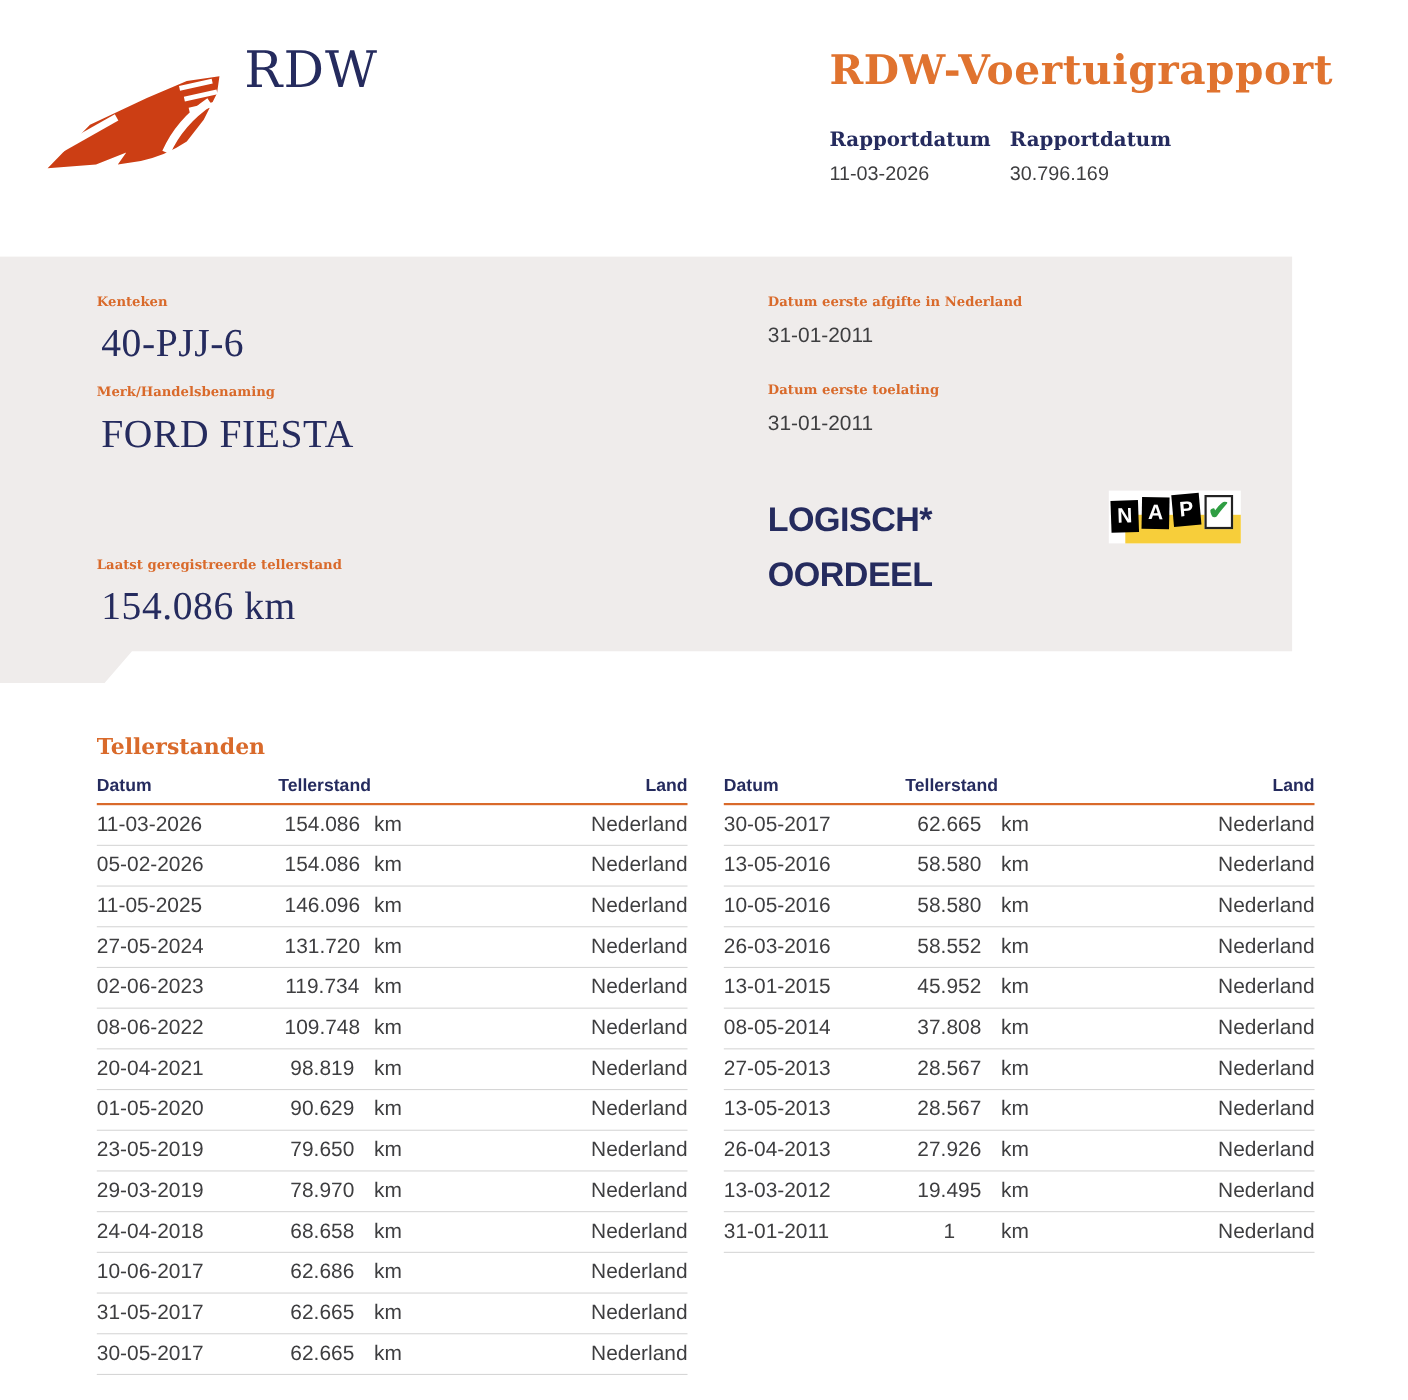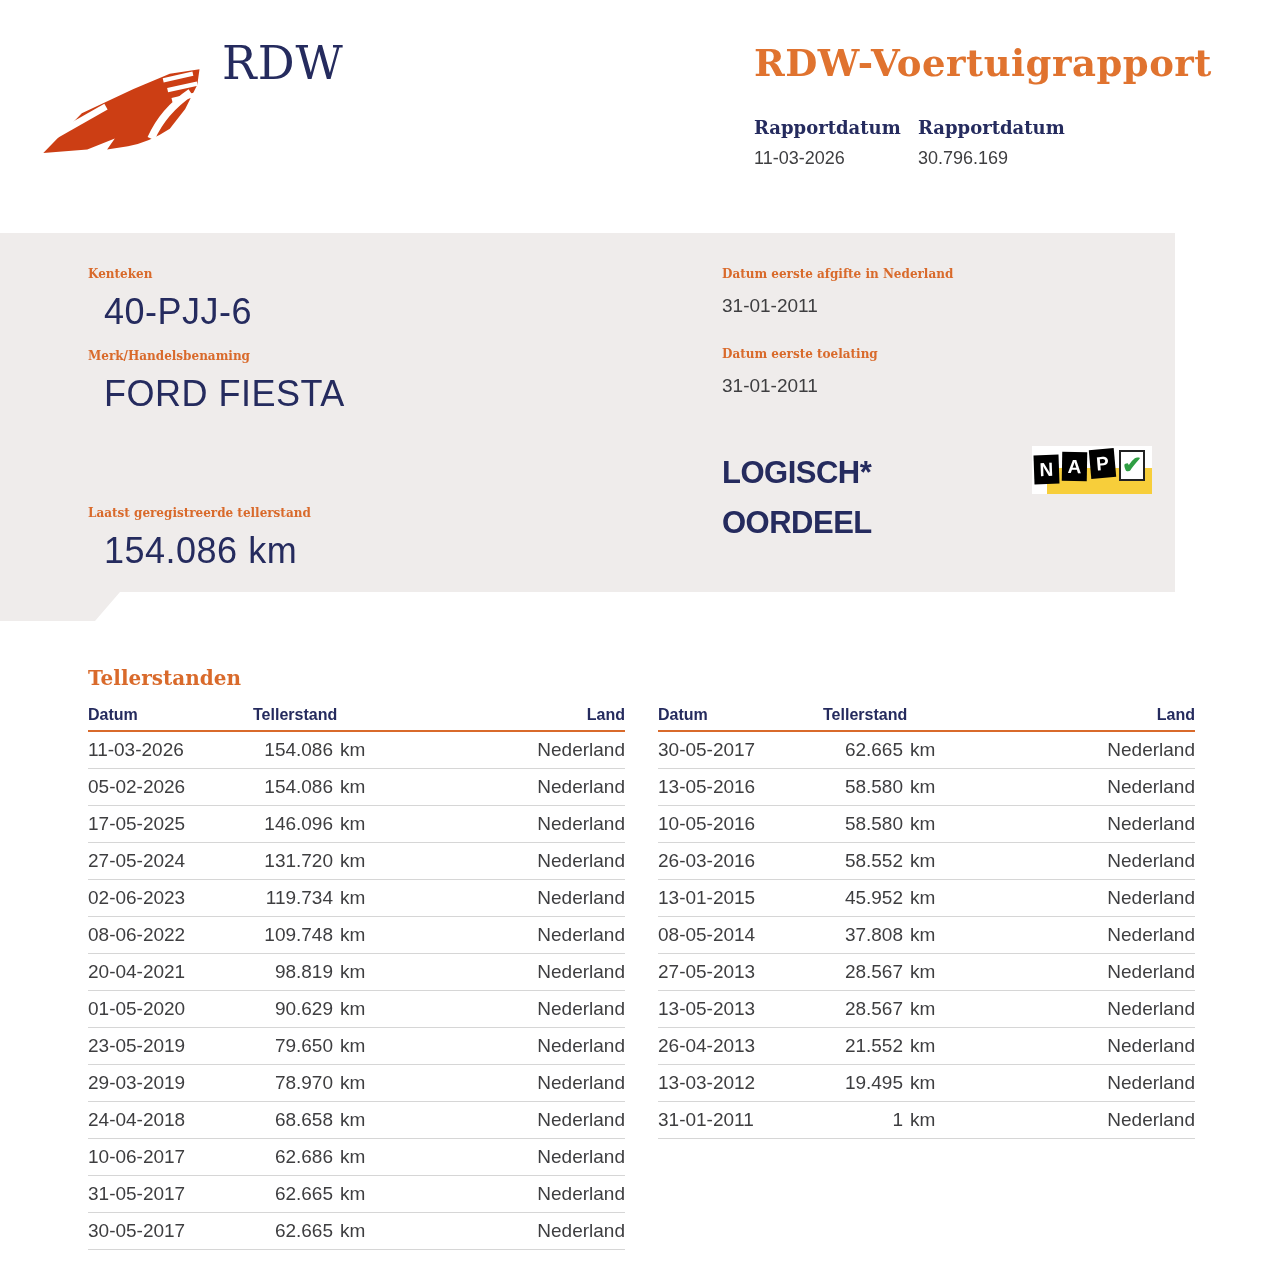--- a/index.html
+++ b/index.html
@@ -41,29 +41,29 @@
   }
   .meta-value{font-size:18px;color:var(--text);margin-top:10px;}
 
   
   .summary-box{
     position:absolute;left:0;top:233px;width:1175px;height:388px;
     background:var(--box-gray);
     clip-path:polygon(0 0,100% 0,100% 359px,120px 359px,95px 100%,0 100%);
   }
   .sum-left{position:absolute;left:88px;top:29px;width:600px;}
-  .sum-right{position:absolute;left:722px;top:29px;width:430px;}
+  .sum-right{position:absolute;left:698px;top:29px;width:430px;}
   .field-label{
     font-family:"DejaVu Serif","Liberation Serif",serif;font-weight:bold;
     font-size:12px;color:var(--orange);line-height:24px;
   }
   .big-value{
-    font-family:Liberation Sans, sans-serif;
+    font-family:Liberation Serif, serif;
     font-size:36px;color:var(--navy);line-height:44px;
-    margin:4px 0 10px 16px;letter-spacing:0.5px;
+    margin:4px 0 10px 4px;letter-spacing:0.5px;
   }
   .sum-left .gap-label{margin-top:85px;}
   .sum-value{font-size:19px;color:var(--text);line-height:24px;margin:8px 0 24px 0;}
   .oordeel-row{display:flex;justify-content:space-between;align-items:flex-start;margin-top:50px;gap:36px;}
   .oordeel{
     font-weight:bold;font-size:31px;color:var(--navy);line-height:50px;
     letter-spacing:-0.5px;
   }
   
   .nap{position:relative;width:120px;height:48px;background:#ffffff;margin-top:-2px;}
@@ -90,21 +90,21 @@
   }
   .tables{display:flex;gap:33px;}
   .ttable{width:537px;}
   .thead,.trow{display:grid;grid-template-columns:165px 1fr 160px;align-items:center;}
   .thead{
     height:30px;border-bottom:2px solid var(--orange);padding-bottom:0;
     font-weight:bold;font-size:16px;color:var(--navy);
   }
   .thead .h-land{text-align:right;}
   .trow{height:36px;border-bottom:1px solid var(--divider);font-size:19px;color:var(--text);}
-  .c-km .num{display:inline-block;width:80px;text-align:right;}
+  .c-km .num{display:inline-block;width:80px;text-align:center;}
   .c-km .unit{margin-left:7px;}
   .c-land{text-align:right;}
 </style>
 </head>
 <body>
 
 <svg class="brand-logo" viewBox="0 0 150 90" aria-hidden="true">
   <path fill="#cc3e14" d="M3 84 L38 48 L85 26 L118 12 L145 8 L143 22 L132 44 L118 62 Q100 74 80 78 L61 81 L68 71 L43 81 Z"></path>
   <path stroke="#ffffff" stroke-width="6" fill="none" d="M14 68 L60 42"></path>
   <path stroke="#ffffff" stroke-width="7" fill="none" d="M101 71 Q112 46 137 29"></path>
@@ -170,21 +170,21 @@
             <span class="c-date">11-03-2026</span>
             <span class="c-km"><span class="num">154.086</span><span class="unit">km</span></span>
             <span class="c-land">Nederland</span>
           </div>
           <div class="trow">
             <span class="c-date">05-02-2026</span>
             <span class="c-km"><span class="num">154.086</span><span class="unit">km</span></span>
             <span class="c-land">Nederland</span>
           </div>
           <div class="trow">
-            <span class="c-date">17-05-2025</span>
+            <span class="c-date">11-05-2025</span>
             <span class="c-km"><span class="num">146.096</span><span class="unit">km</span></span>
             <span class="c-land">Nederland</span>
           </div>
           <div class="trow">
             <span class="c-date">27-05-2024</span>
             <span class="c-km"><span class="num">131.720</span><span class="unit">km</span></span>
             <span class="c-land">Nederland</span>
           </div>
           <div class="trow">
             <span class="c-date">02-06-2023</span>
@@ -280,21 +280,21 @@
             <span class="c-km"><span class="num">28.567</span><span class="unit">km</span></span>
             <span class="c-land">Nederland</span>
           </div>
           <div class="trow">
             <span class="c-date">13-05-2013</span>
             <span class="c-km"><span class="num">28.567</span><span class="unit">km</span></span>
             <span class="c-land">Nederland</span>
           </div>
           <div class="trow">
             <span class="c-date">26-04-2013</span>
-            <span class="c-km"><span class="num">21.552</span><span class="unit">km</span></span>
+            <span class="c-km"><span class="num">27.926</span><span class="unit">km</span></span>
             <span class="c-land">Nederland</span>
           </div>
           <div class="trow">
             <span class="c-date">13-03-2012</span>
             <span class="c-km"><span class="num">19.495</span><span class="unit">km</span></span>
             <span class="c-land">Nederland</span>
           </div>
           <div class="trow">
             <span class="c-date">31-01-2011</span>
             <span class="c-km"><span class="num">1</span><span class="unit">km</span></span>

